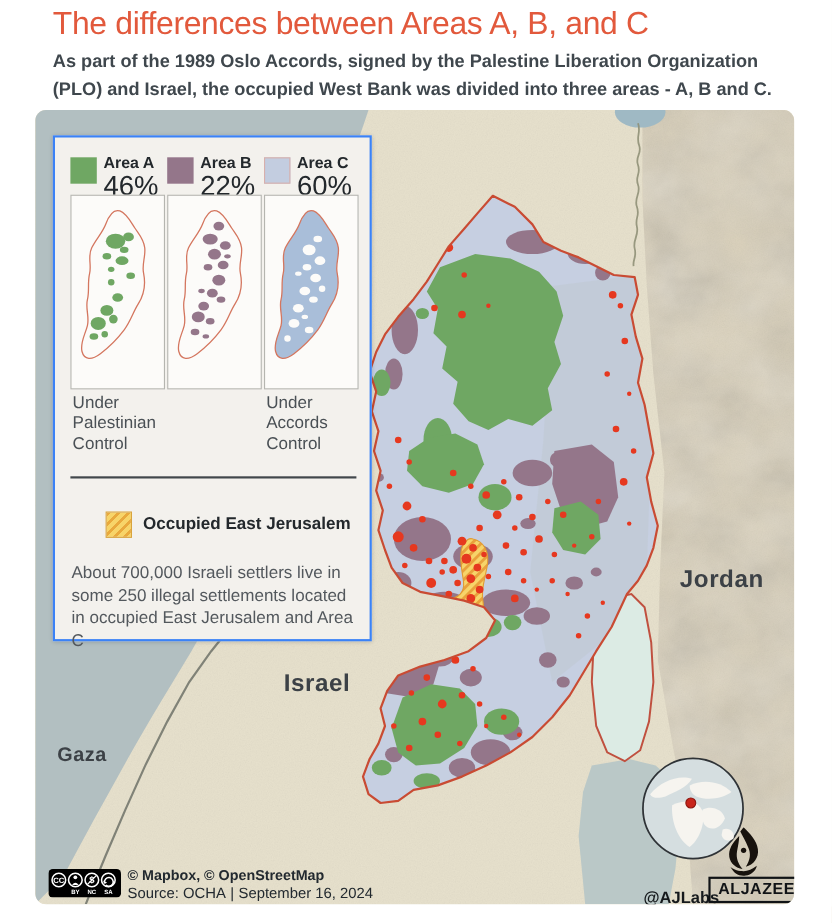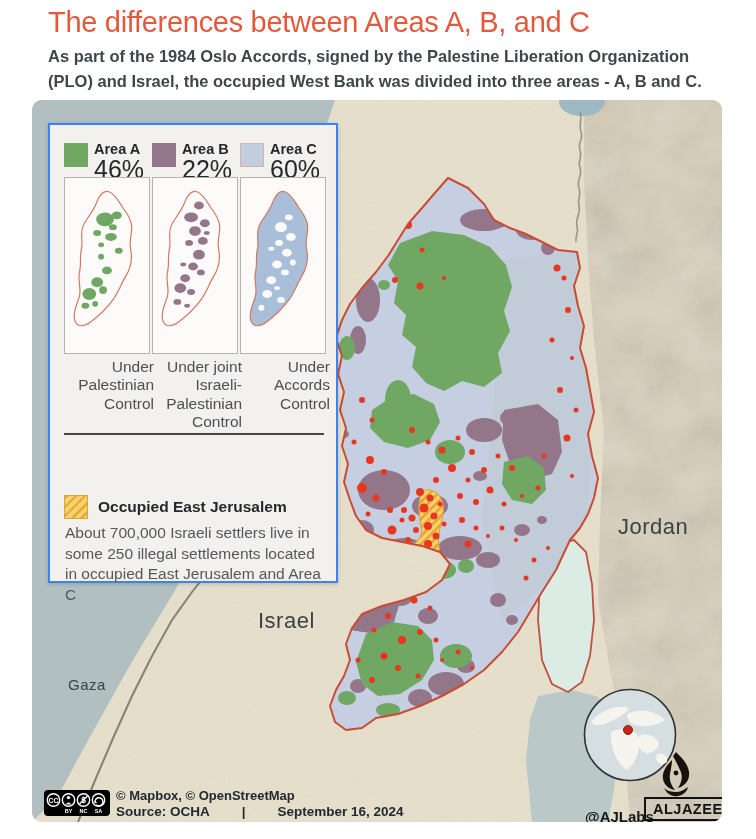--- a/index.html
+++ b/index.html
@@ -11,80 +11,80 @@
     font-size:29px;font-weight:500;letter-spacing:-0.3px;color:#E2593C;}
   .hdr-sub{position:absolute;left:48px;top:44px;width:668px;
     font-size:16.5px;font-weight:600;line-height:1.52;color:#3F474D;}
 
   
   #map{position:absolute;left:32px;top:100px;width:690px;height:722px;
     border-radius:10px;overflow:hidden;background:#E7E1CD;}
   #map svg.base{position:absolute;left:0;top:0;}
 
   
-  .geo-label{position:absolute;font-weight:400;color:#3C4146;letter-spacing:0.5px;}
+  .geo-label{position:absolute;font-weight:700;color:#3C4146;letter-spacing:0.5px;}
   .lbl-jordan{left:586px;top:414px;font-size:22px;}
   .lbl-israel{left:226px;top:508px;font-size:22px;}
-  .lbl-gaza{left:36px;top:576px;font-size:15px;}
+  .lbl-gaza{left:20px;top:576px;font-size:18px;}
 
   
   #legend{position:absolute;left:16px;top:23px;width:290px;height:460px;
     background:#F3F1ED;border:2px solid #3b82f6;box-sizing:border-box;
     box-shadow:0 1px 4px rgba(0,0,0,0.18);}
   .key-col{position:absolute;top:16px;width:88px;}
   .key-col .sw{position:absolute;left:0;top:2px;width:24px;height:24px;}
   .sw-a{background:#6FA763;}
   .sw-b{background:#94768A;}
   .sw-c{background:#C3CDE0;border:1px solid #D8B0AC;box-sizing:border-box;}
   .key-col .klabel{position:absolute;left:30px;top:0;font-size:14.5px;font-weight:700;color:#23282C;}
   .key-col .kval{position:absolute;left:30px;top:14px;font-size:25px;font-weight:400;color:#23282C;}
   .kc1{left:14px;} .kc2{left:102px;} .kc3{left:190px;}
 
   .mini-box{position:absolute;top:52px;width:86px;height:177px;background:#FCFBF9;
     border:1px solid #B5B5B0;box-sizing:border-box;}
   .mb1{left:14px;} .mb2{left:102px;} .mb3{left:190px;}
 
   .mini-cap{position:absolute;top:233px;width:88px;font-size:15.5px;line-height:1.18;
-    color:#4A5055;font-weight:400;text-align:right;}
+    color:#4A5055;font-weight:400;}
   .cap1{left:16px;} .cap2{left:104px;} .cap3{left:192px;}
 
   .divider{position:absolute;left:14px;top:308px;width:260px;height:0;
     border-top:2px solid #41474B;}
 
   .leg-row{position:absolute;left:14px;width:264px;height:26px;}
-  .lr1{top:320px;} .lr2{top:370px;}
+  .lr1{top:320px;} .lr2{top:340px;margin-left:32px;}
   .leg-row .sw2{position:absolute;left:0;top:0;width:24px;height:24px;}
   .sw-red{background:#E6381F;}
   .sw-jeru{background:repeating-linear-gradient(135deg,#E9A93D 0 2.5px,#F7D469 2.5px 6.5px);
     border:1px solid #D9A43C;box-sizing:border-box;}
   .leg-row .ltext{position:absolute;left:34px;top:3px;font-size:15.5px;font-weight:700;color:#23282C;}
 
-  .leg-note{position:absolute;left:15px;top:398px;width:260px;
+  .leg-note{position:absolute;left:15px;top:386px;width:260px;
     font-size:15.5px;line-height:1.33;color:#53585D;}
 
   
   #cc-badge{position:absolute;left:12px;top:690px;width:66px;height:26px;}
   .attrib{position:absolute;left:84px;top:688px;color:#22292F;}
   .attrib .l1{font-size:13px;font-weight:700;}
-  .attrib .l2{font-size:13.5px;font-weight:700;margin-top:1px;display:flex;gap:32px;align-items:flex-end;}
+  .attrib .l2{font-size:13.5px;font-weight:400;margin-top:1px;display:flex;gap:4px;align-items:flex-end;}
 
   .ajlabs{position:absolute;left:553px;top:708px;font-size:15px;font-weight:700;color:#15191C;}
   .ajbrand{position:absolute;left:612px;top:697px;border:2px solid #101316;
     padding:2px 7px;font-size:14.5px;font-weight:700;letter-spacing:0.5px;color:#101316;
     background:rgba(255,255,255,0.0);}
   #aj-callig{position:absolute;left:620px;top:652px;}
 
   #globe{position:absolute;left:551px;top:588px;width:94px;height:94px;}
 </style>
 </head>
 <body>
 <div id="stage">
 
   <div class="hdr-title">The differences between Areas A, B, and C</div>
-  <div class="hdr-sub">As part of the 1984 Oslo Accords, signed by the Palestine Liberation Organization (PLO) and Israel, the occupied West Bank was divided into three areas - A, B and C.</div>
+  <div class="hdr-sub">As part of the 1989 Oslo Accords, signed by the Palestine Liberation Organization (PLO) and Israel, the occupied West Bank was divided into three areas - A, B and C.</div>
 
   <div id="map">
 
     <svg class="base" width="690" height="722" viewBox="0 0 690 722">
       <defs>
         <filter id="speckle" x="0" y="0" width="100%" height="100%">
           <feTurbulence type="fractalNoise" baseFrequency="0.9" numOctaves="2" result="n"></feTurbulence>
           <feColorMatrix in="n" type="saturate" values="0"></feColorMatrix>
         </filter>
         <filter id="blotch" x="0" y="0" width="100%" height="100%">
@@ -382,21 +382,20 @@
               <ellipse cx="20" cy="132" rx="3" ry="3"></ellipse>
             <ellipse cx="48" cy="40" rx="4" ry="3"></ellipse>
               <ellipse cx="52" cy="86" rx="3" ry="3"></ellipse>
             <ellipse cx="40" cy="124" rx="4" ry="3"></ellipse>
               <ellipse cx="30" cy="72" rx="3" ry="2"></ellipse>
           </g>
         </svg>
       </div>
 
       <div class="mini-cap cap1">Under Palestinian Control</div>
-      <div class="mini-cap cap2">Under joint Israeli-Palestinian Control</div>
       <div class="mini-cap cap3">Under Accords Control</div>
 
       <div class="divider"></div>
 
       <div class="leg-row lr2">
         <div class="sw2 sw-jeru"></div>
         <div class="ltext">Occupied East Jerusalem</div>
       </div>
 
       <div class="leg-note">About 700,000 Israeli settlers live in some 250 illegal settlements located in occupied East Jerusalem and Area C</div>

